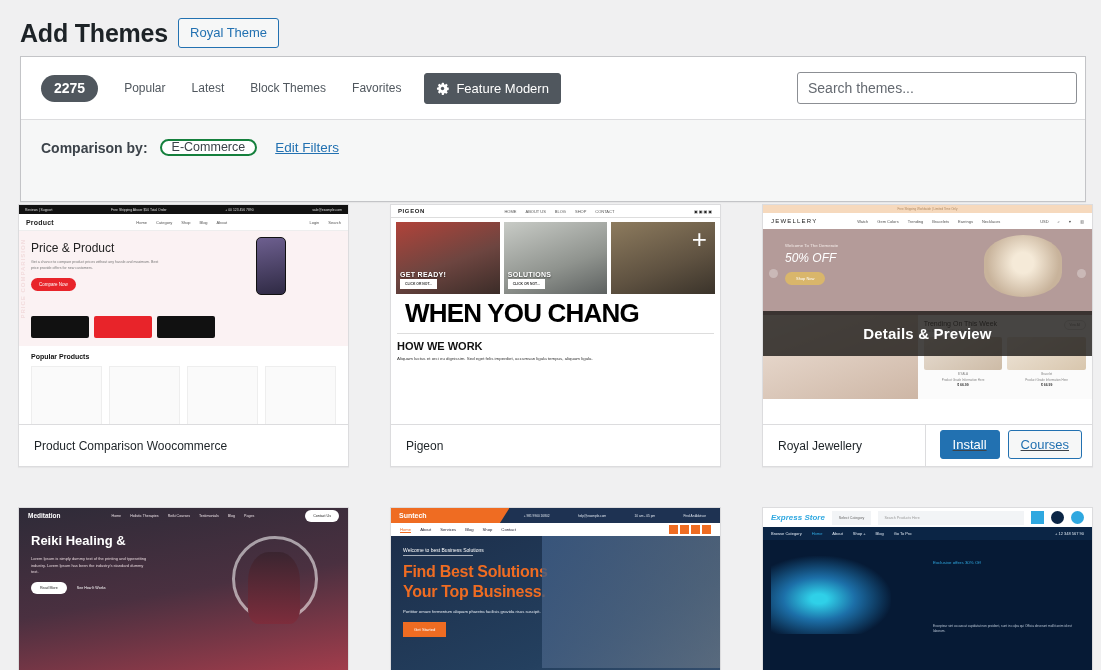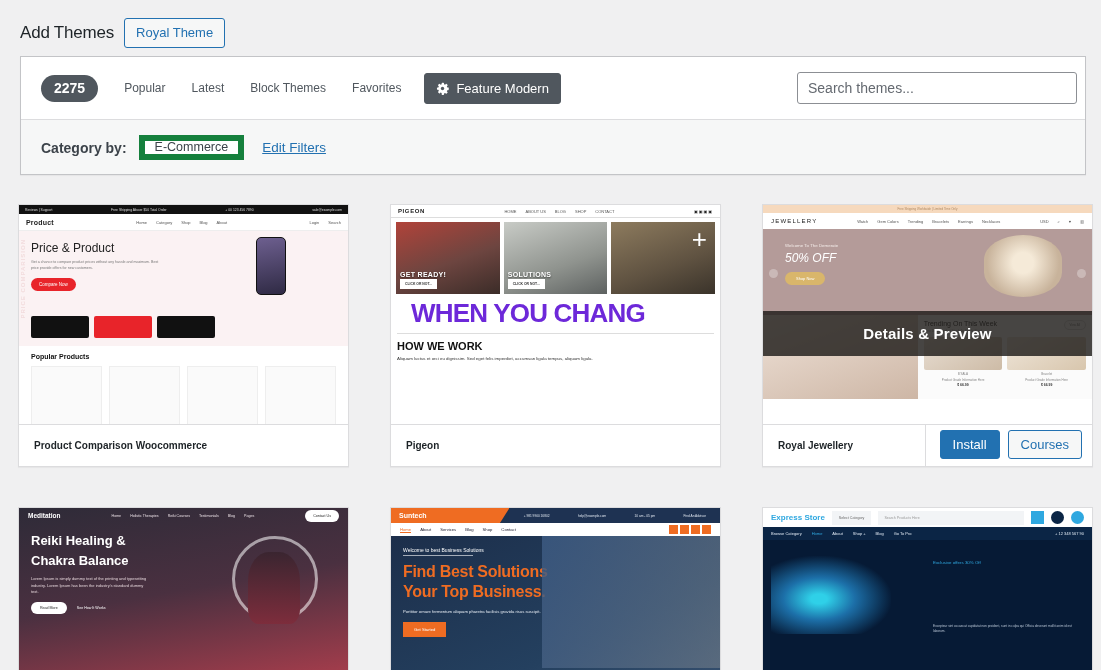--- a/index.html
+++ b/index.html
@@ -11,35 +11,35 @@
     color: #3c434a;
     overflow: hidden;
   }
 
   
   .page-head {
     display: flex; align-items: center; gap: 10px;
     padding: 14px 0 0 20px; height: 52px;
   }
   .page-title {
-    font-size: 17px; font-weight: 400; color: #1d2327;
+    font-size: 25px; font-weight: 700; color: #1d2327;
     line-height: 1.3; margin: 0; letter-spacing: -0.2px;
   }
   .upload-theme-btn {
     display: inline-block;
     font-size: 13px; line-height: 1; color: #2271b1;
     background: #f6f7f7; border: 1px solid #2271b1;
     border-radius: 3px; padding: 7px 11px 8px; cursor: pointer;
     font-family: "Liberation Sans", sans-serif;
   }
 
   
   .filter-panel {
     position: absolute; left: 20px; top: 56px;
-    width: 1066px; height: 119px;
+    width: 1066px; height: 146px;
     background: #f6f7f7;
     border: 1px solid #c3c4c7;
     box-shadow: 0 1px 1px rgba(0,0,0,.04);
   }
   .filter-tabs-row {
     position: relative;
     height: 63px; background: #ffffff;
     border-bottom: 1px solid #dcdcde;
     display: flex; align-items: center;
     padding-left: 20px;
@@ -71,23 +71,23 @@
     font-family: "Liberation Sans", sans-serif;
   }
   .search-box::placeholder { color: #646970; opacity: 1; }
 
   .filtering-row {
     display: flex; align-items: center; gap: 12px;
     height: 55px; padding-left: 20px;
   }
   .filtering-label { font-size: 14px; font-weight: 600; color: #3c434a; }
   .filter-tag {
-    background: #fff; border: 6px solid #15803d;
+    background: #fff; border: 2px solid #15803d;
     font-size: 12.5px; color: #3c434a;
-    padding: 0 10px; line-height: 1; border-radius: 0;
+    padding: 0 10px; line-height: 1; border-radius: 10px;
   }
   .edit-filters {
     font-size: 13.5px; color: #2271b1;
     text-decoration: underline; cursor: pointer; margin-left: 6px;
   }
 
   
   .theme-grid {
     position: absolute; left: 18px; top: 204px;
     width: 1075px;
@@ -104,31 +104,32 @@
   .screenshot {
     width: 100%; height: 220px;
     overflow: hidden; position: relative;
     background: #fff; border-bottom: 1px solid #dcdcde;
   }
   .theme-name-row {
     height: 41px; display: flex; align-items: center;
     padding: 0 15px; position: relative;
   }
   .theme-name {
-    font-size: 10px; color: #1d2327; font-weight: 700;
+    font-size: 12px; color: #1d2327; font-weight: 400;
     white-space: nowrap; overflow: hidden; text-overflow: ellipsis;
   }
 
   
   .theme-card.is-hovered .theme-name-row { padding-right: 0; }
   .theme-card.is-hovered .theme-name { flex: 1; }
   .theme-actions {
     display: flex; align-items: center; gap: 8px;
     height: 100%; padding: 0 10px 2px 14px;
     border-left: 1px solid #dcdcde;
+    text-decoration: underline;
   }
   .btn-install {
     background: #2271b1; color: #fff; border: 1px solid #2271b1;
     border-radius: 3px; font-size: 13px; line-height: 1;
     padding: 7px 12px; cursor: pointer;
     font-family: "Liberation Sans", sans-serif;
   }
   .btn-preview {
     background: #f6f7f7; color: #2271b1; border: 1px solid #2271b1;
     border-radius: 3px; font-size: 13px; line-height: 1;
@@ -189,22 +190,22 @@
     justify-content: space-between; padding: 0 7px; border-bottom: 1px solid #ddd; }
   .pg-brand { font-size: 6px; font-weight: 700; letter-spacing: .6px; }
   .pg-tiles { display: flex; gap: 4px; padding: 4px 5px 0; }
   .pg-tile { flex: 1; height: 72px; position: relative; overflow: hidden; }
   .pg-cap { position: absolute; left: 4px; bottom: 16px; color: #fff;
     font-size: 7px; font-weight: 700; letter-spacing: .3px; text-shadow: 0 1px 2px rgba(0,0,0,.6); }
   .pg-cbtn { position: absolute; left: 4px; bottom: 5px; background: #fff;
     font-size: 3.4px; padding: 3px 5px; font-weight: 700; color: #333; }
   .pg-plus { position: absolute; right: 8px; top: 8px; color: #fff; font-size: 26px;
     line-height: .7; font-weight: 300; }
-  .pg-headline { font-size: 26px; font-weight: 700; color: #6d28d9;
-    padding: 4px 20px 0; letter-spacing: -.8px; white-space: nowrap; overflow: hidden; }
+  .pg-headline { font-size: 26px; font-weight: 700; color: #000000;
+    padding: 4px 14px 0; letter-spacing: -.8px; white-space: nowrap; overflow: hidden; }
   .pg-sep { border-top: 1px solid #ddd; margin: 4px 6px 0; }
   .pg-how { font-size: 11px; font-weight: 700; color: #111; padding: 6px 6px 0; }
   .pg-sub { font-size: 4.4px; color: #333; padding: 4px 6px 0; }
 
   
   .rj-promo { height: 8px; background: #f6d9bd; }
   .rj-nav { height: 16px; background: #fff; display: flex; align-items: center;
     justify-content: space-between; padding: 0 8px; }
   .rj-brand { font-size: 6px; letter-spacing: 1.2px; color: #222; }
   .rj-hero { height: 86px; background: #b49b99; position: relative; padding: 14px 0 0 22px; }
@@ -269,21 +270,21 @@
   .st-btn { margin: 8px 0 0 12px; display: inline-block; background: #ef6c22;
     color: #fff; font-size: 4.2px; padding: 5px 11px; }
   .st-bldg { position: absolute; right: 0; top: 28px; width: 54%; height: 132px;
     background: linear-gradient(115deg, rgba(60,90,130,.85), rgba(120,130,140,.55)); }
 
   
   .ex { position: absolute; inset: 0; background: #061a35; }
   .ex-top { height: 19px; background: #fff; display: flex; align-items: center;
     padding: 0 8px; gap: 7px; }
   .ex-brand { font-size: 8px; font-weight: 700; color: #0b2545; }
-  .ex-brand span { color: #2fa8e0; }
+  .ex-brand span { color: #2fa8e0; font-style: italic; }
   .ex-sel { font-size: 3.6px; color: #666; background: #f2f4f6; padding: 5px 7px; }
   .ex-search { flex: 1; font-size: 3.6px; color: #999; background: #f2f4f6; padding: 5px 6px; }
   .ex-sbtn { width: 13px; height: 13px; background: #2fa8e0; }
   .ex-cart { width: 13px; height: 13px; border-radius: 50%; background: #0b2545; }
   .ex-acct { width: 13px; height: 13px; border-radius: 50%; background: #2fa8e0; }
   .ex-nav { height: 13px; background: #0b2545; display: flex; align-items: center;
     gap: 10px; padding: 0 8px; font-size: 4px; color: #dfe8f2; }
   .ex-nav .hot { color: #2fa8e0; }
   .ex-hero { position: relative; height: 110px; }
   .ex-shoe { position: absolute; left: 8px; top: 16px; width: 120px; height: 78px;
@@ -314,21 +315,21 @@
         <svg class="gear-icon" viewBox="0 0 20 20" fill="#ffffff" aria-hidden="true">
           <path d="M18 12h-1.2a6.9 6.9 0 0 0-.7-1.7l.9-.9a.9.9 0 0 0 0-1.3l-1.1-1.1a.9.9 0 0 0-1.3 0l-.9.9A6.9 6.9 0 0 0 12 7.2V6a.9.9 0 0 0-.9-.9H9.5A.9.9 0 0 0 8.6 6v1.2a6.9 6.9 0 0 0-1.7.7l-.9-.9a.9.9 0 0 0-1.3 0L3.6 8.1a.9.9 0 0 0 0 1.3l.9.9a6.9 6.9 0 0 0-.7 1.7H2.6a.9.9 0 0 0-.9.9v1.6a.9.9 0 0 0 .9.9h1.2c.16.6.4 1.17.7 1.7l-.9.9a.9.9 0 0 0 0 1.3l1.1 1.1a.9.9 0 0 0 1.3 0l.9-.9c.53.3 1.1.54 1.7.7V22a.9.9 0 0 0 .9.9h1.6a.9.9 0 0 0 .9-.9v-1.2a6.9 6.9 0 0 0 1.7-.7l.9.9a.9.9 0 0 0 1.3 0l1.1-1.1a.9.9 0 0 0 0-1.3l-.9-.9c.3-.53.54-1.1.7-1.7H18a.9.9 0 0 0 .9-.9v-1.6A.9.9 0 0 0 18 12Z" transform="translate(-0.3,-4.2) scale(1.05)"></path>
           <circle cx="10" cy="10" r="2.6" fill="#50575e"></circle>
         </svg>
       </span>
       <span>Feature Modern</span>
     </button>
     <input class="search-box" type="search" placeholder="Search themes..." style="">
   </div>
   <div class="filtering-row">
-    <span class="filtering-label">Category by:</span>
+    <span class="filtering-label">Comparison by:</span>
     <span class="filter-tag">E-Commerce</span>
     <a class="edit-filters">Edit Filters</a>
   </div>
 </div>
 
 <div class="theme-grid">
 
   <div class="theme-card">
     <div class="screenshot">
       <div class="mini">
@@ -492,21 +493,20 @@
             <span>Reiki Courses</span>
             <span>Testimonials</span>
             <span>Blog</span>
             <span>Pages</span>
           </span>
           <span class="md-cta">Contact Us</span>
         </div>
         <div class="md-circle"></div>
         <div class="md-person"></div>
         <div class="md-h">Reiki Healing &amp;</div>
-        <div class="md-h" style="padding-top:0;">Chakra Balance</div>
         <div class="md-p">Lorem Ipsum is simply dummy text of the printing and typesetting industry. Lorem Ipsum has been the industry's standard dummy text.</div>
         <div class="md-btns">
           <span class="md-b1">Read More</span>
           <span class="md-b2">See How It Works</span>
         </div>
 
       </div>
     </div>
 
   </div>

